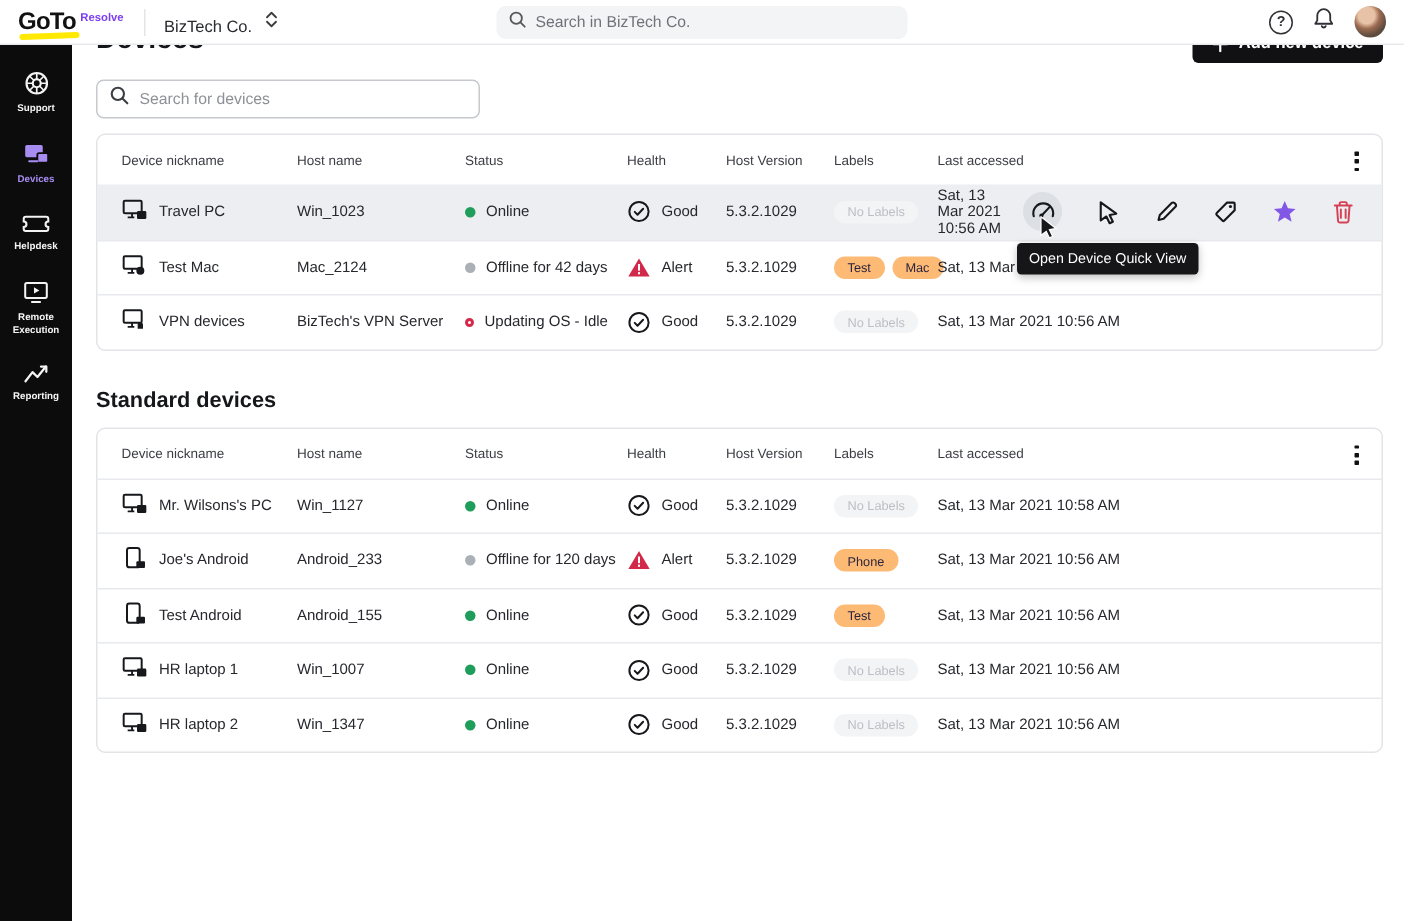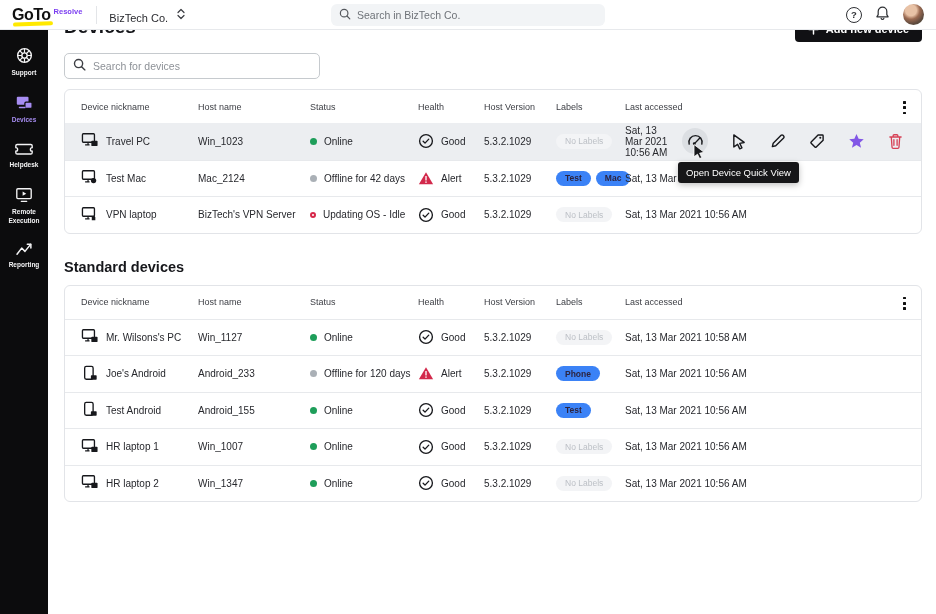--- a/index.html
+++ b/index.html
@@ -69,22 +69,22 @@
   .thead { height:33px; position:relative; }
   .thead .hc { font-size:9px; font-weight:400; color:#3c3e44; }
   .trow { height:36.5px; border-top:1px solid #e7e9ec; font-size:10px; color:#27282d; }
   .trow.hovered { background:#eceef1; }
   .cell { display:flex; align-items:center; gap:7px; min-width:0; }
   .nick svg { flex:none; }
   .dot { width:7px; height:7px; border-radius:50%; flex:none; }
   .dot.online { background:#1e9e5a; }
   .dot.offline { background:#aab0b6; }
   .ring { width:6px; height:6px; border:2px solid #d6284a; border-radius:50%; flex:none; }
-  .pill { font-size:8.5px; font-weight:700; padding:2.5px 9px; border-radius:10px;
-    background:#3b82f6; color:#2c2440; white-space:nowrap; }
+  .pill { font-size:8.5px; font-weight:400; padding:2.5px 9px; border-radius:10px;
+    background:#fdba74; color:#2c2440; white-space:nowrap; }
   .pill.none { background:#f3f4f6; color:#bbbfc5; font-weight:400; }
   .lastcell { display:flex; align-items:center; justify-content:space-between; }
   .kebab { position:absolute; right:12px; top:8px; display:flex; flex-direction:column; gap:2.5px;
     cursor:pointer; padding:3px; }
   .kebab i { width:2.8px; height:2.8px; background:#111; border-radius:0.5px; display:block; }
 
   
   .actions { display:flex; align-items:center; gap:23px; margin-right:2px;justify-content:flex-end; }
   .act { cursor:pointer; display:flex; align-items:center; justify-content:center; position:relative; }
   .qv-wrap { width:26px; height:26px; background:#dcdfe3; border-radius:50%; }
@@ -338,21 +338,21 @@
 
     <div class="trow">
       <div class="cell nick">
         <span>
           <svg width="18" height="16" viewBox="0 0 20 18">
               <rect x="1.5" y="2" width="13.5" height="9.5" rx="1" fill="none" stroke="#17181c" stroke-width="1.5"></rect>
               <path d="M7.8 11.5v2.6 M4.5 14.5h5" stroke="#17181c" stroke-width="1.4"></path>
               <path d="M12 16 v-3 a2 2 0 0 1 4 0 v3 z" fill="#17181c"></path>
             </svg>
         </span>
-        <span>VPN laptop</span>
+        <span>VPN devices</span>
       </div>
       <div class="cell">BizTech's VPN Server</div>
       <div class="cell">
           <span class="ring"></span>
           <span>Updating OS - Idle</span>
         </div>
       <div class="cell">
         <span style="display:flex;">
           <svg width="16" height="16" viewBox="0 0 18 18">
               <circle cx="9" cy="9" r="7.2" fill="none" stroke="#17181c" stroke-width="1.5"></circle>

